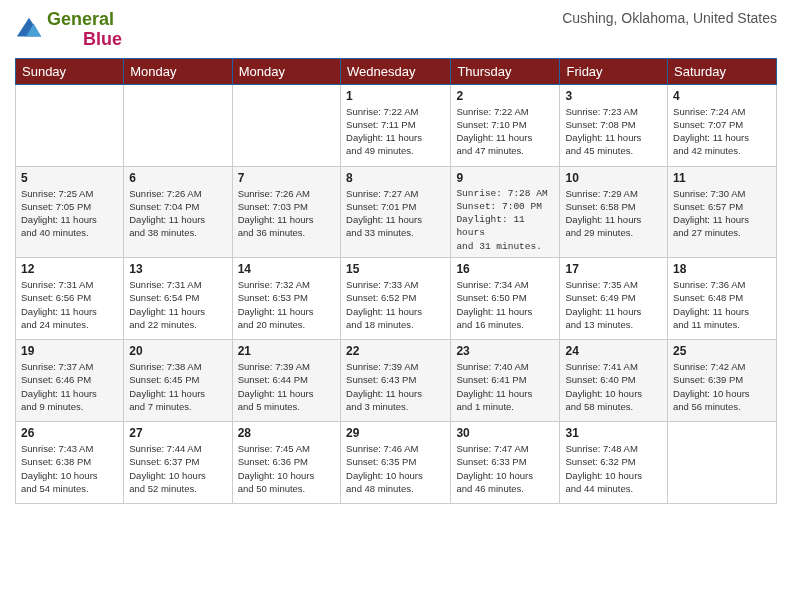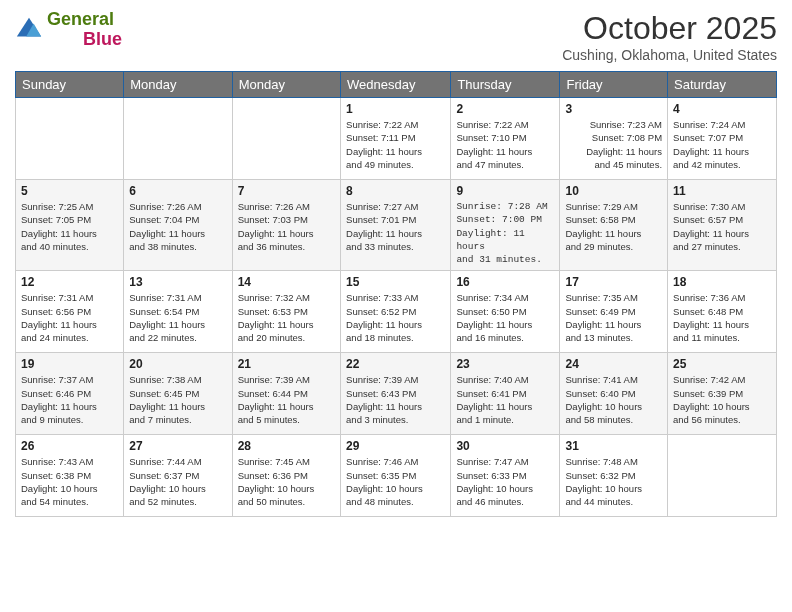--- a/index.html
+++ b/index.html
@@ -46,21 +46,21 @@
     .location {
       font-size: 14px;
       color: #555;
     }
     .calendar {
       width: 100%;
       border-collapse: collapse;
       border: 1px solid #ccc;
     }
     .calendar th {
-      background: #737373;
+      background: #7f1d1d;
       color: #fff;
       text-align: left;
       padding: 5px 6px;
       font-size: 13px;
       font-weight: normal;
       border: 1px solid #2060a0;
     }
     .calendar td {
       vertical-align: top;
       width: 113px;
@@ -98,21 +98,20 @@
       <svg class="logo-icon" viewBox="0 0 30 30">
         <polygon points="15,2 28,22 2,22" fill="#2a6db5"></polygon>
         <polygon points="20,8 28,22 12,22" fill="#4a9fd5"></polygon>
       </svg>
       <div class="logo-text">
         <span class="logo-general">General</span><br>
         <span class="logo-blue">Blue</span>
       </div>
     </div>
     <div class="title-block">
-      <div class="month-title">October 2025</div>
       <div class="location">Cushing, Oklahoma, United States</div>
     </div>
   </div>
 
   <table class="calendar">
     <thead>
       <tr>
       <th>Sunday</th>
           <th>Monday</th>
           <th>Monday</th>
@@ -136,21 +135,21 @@
           </td>
           <td>
             <div class="day-number">2</div>
             <div class="day-info" style="white-space: pre-line;">Sunrise: 7:22 AM
 Sunset: 7:10 PM
 Daylight: 11 hours
 and 47 minutes.</div>
           </td>
           <td>
             <div class="day-number">3</div>
-            <div class="day-info" style="white-space: pre-line; text-align: right;">Sunrise: 7:23 AM
+            <div class="day-info" style="white-space: pre-line;">Sunrise: 7:23 AM
 Sunset: 7:08 PM
 Daylight: 11 hours
 and 45 minutes.</div>
           </td>
           <td>
             <div class="day-number">4</div>
             <div class="day-info" style="white-space: pre-line;">Sunrise: 7:24 AM
 Sunset: 7:07 PM
 Daylight: 11 hours
 and 42 minutes.</div>

